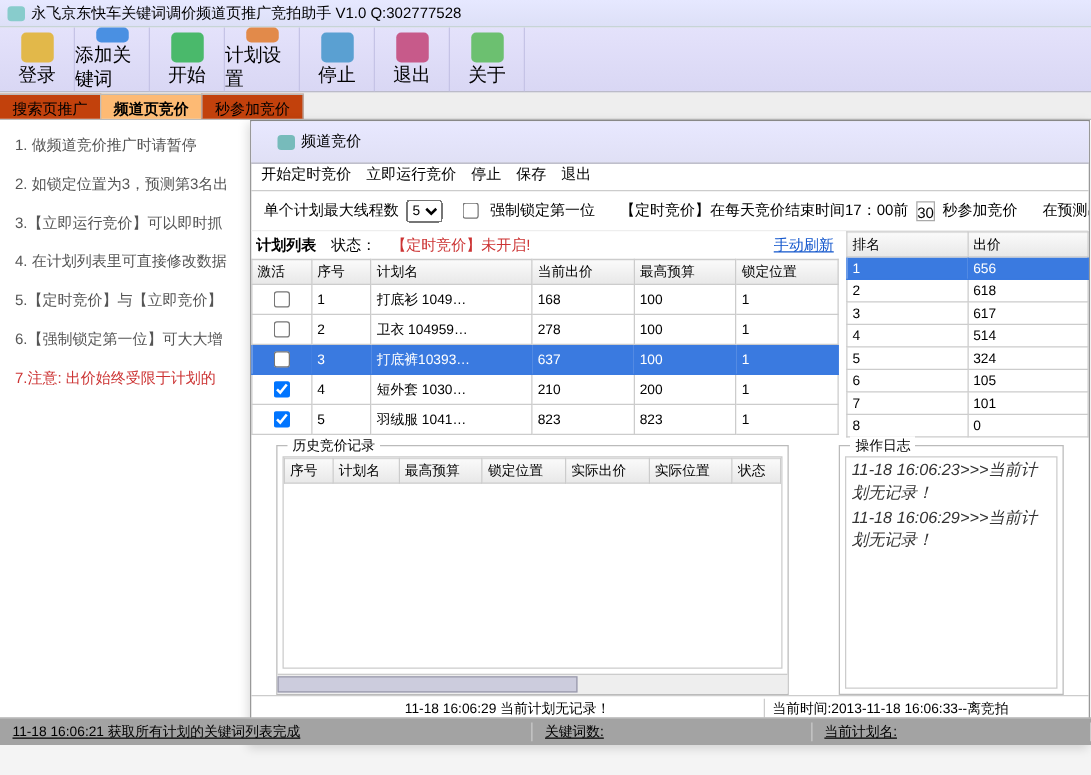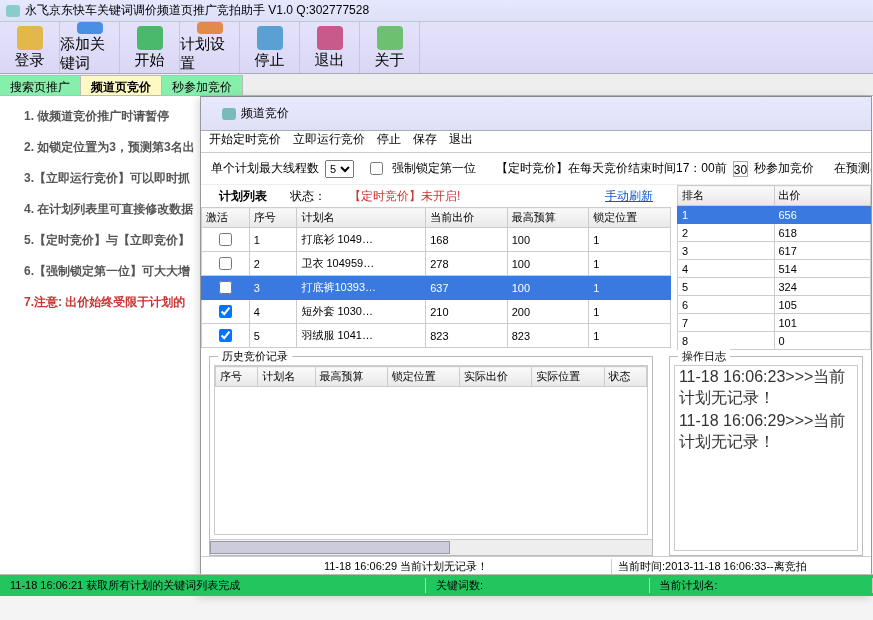--- a/index.html
+++ b/index.html
@@ -4,57 +4,57 @@
 <style>
   * { box-sizing: border-box; font-family: "Microsoft YaHei", SimSun, sans-serif; }
   body { margin:0; padding:0; width:873px; height:620px; background:#f4f4f4; font-size:12px; overflow:hidden; }
   .titlebar { height:22px; background:linear-gradient(#e6e8ff,#dde0f7); border-bottom:1px solid #bcc; padding:2px 6px; display:flex; align-items:center; }
   .titlebar .ico { width:14px; height:12px; background:#8cc; border-radius:3px; margin-right:5px; }
   .toolbar { height:52px; background:linear-gradient(#e4e2fb,#d9d7f4); border-bottom:1px solid #aab; display:flex; }
   .tool { width:60px; display:flex; flex-direction:column; align-items:center; justify-content:center; border-right:1px solid #c5c3e6; cursor:pointer; }
   .tool .ico { width:26px; height:24px; border-radius:4px; margin-bottom:1px; }
   .tool span { font-size:15px; }
   .maintabs { height:22px; background:#eee; border-bottom:1px solid #bbb; display:flex; }
-  .maintabs .tab { padding:3px 10px; border:1px solid #bbb; border-bottom:none; background:#86efac; margin-top:1px; margin-left:-1px; }
-  .maintabs .tab.active { background:#fef9c3; font-weight:bold; }
+  .maintabs .tab { padding:3px 10px; border:1px solid #bbb; border-bottom:none; background:#c2410c; margin-top:1px; margin-left:-1px; }
+  .maintabs .tab.active { background:#fdba74; font-weight:bold; }
   .body { position:relative; height:500px; background:#fff; }
-  .leftpane { position:absolute; left:12px; top:0; width:200px; height:470px; padding:12px 8px 8px 12px; background:#fff;font-weight:bold; }
+  .leftpane { position:absolute; left:0; top:0; width:200px; height:470px; padding:12px 8px 8px 12px; background:#fff; }
   .leftpane p { margin:0 0 14px 0; color:#555; white-space:nowrap; overflow:hidden; }
   .leftpane p.red { color:#c33; }
   .dialog { position:absolute; left:200px; top:0; width:672px; height:500px; background:#fff; border:1px solid #999; border-top:1px solid #888; box-shadow:-2px 2px 8px rgba(0,0,0,.15); }
   .dlgtitle { height:34px; background:linear-gradient(#e8e8ff,#e0e0f5); border-bottom:1px solid #aab; display:flex; align-items:center; padding:0 21px; }
   .dlgtitle .ico { width:14px; height:12px; background:#7bb; border-radius:3px; margin-right:5px; }
   .dlgmenu { height:22px; border-bottom:1px solid #ccc; display:flex; align-items:flex-start; padding:0 8px; gap:12px; }
   .dlgmenu span { cursor:pointer; }
   .paramrow { height:32px; display:flex; align-items:center; padding:0 10px; gap:6px; border-bottom:1px solid #eee; white-space:nowrap; overflow:hidden; }
   .paramrow select { width:45px; height:18px; font-size:11px; }
   .paramrow input[type=checkbox]{ margin-left:10px; }
   .paramrow .numbox { width:32px; height:16px; border:1px solid #aaa; display:inline-block; text-align:center; line-height:16px; }
   .midarea { display:flex; }
   .planbox { width:470px; }
-  .planhdr { height:22px; display:flex; align-items:center; padding:0 18px; gap:23px;justify-content:flex-end; }
+  .planhdr { height:22px; display:flex; align-items:center; padding:0 4px; gap:12px;justify-content:flex-end; }
   .planhdr b { font-weight:bold; }
   .link { color:#15c; text-decoration:underline; margin-left:auto; cursor:pointer; }
   table { border-collapse:collapse; width:100%; }
   th,td { border:1px solid #ccc; padding:2px 4px; text-align:left; height:18px; font-size:11px; }
   th { background:linear-gradient(#fafafa,#e8e8e8); font-weight:normal; }
   tr.sel td { background:#3a7ae0; color:#fff; border-color:#3a7ae0; }
   .rankbox { flex:1; margin-left:6px; }
   .rankhdr { height:22px; display:flex; align-items:center; padding:0 4px; gap:8px; }
   .lower { display:flex; height:200px; margin-top:6px; }
-  .grp { border:1px solid #bbb; margin:0 8px; flex:1; display:flex; flex-direction:column; position:relative;justify-content:center; }
+  .grp { border:1px solid #bbb; margin:0 20px; flex:1; display:flex; flex-direction:column; position:relative;justify-content:center; }
   .grp .lbl { position:absolute; top:-8px; left:8px; background:#fff; padding:0 4px; font-size:11px; }
   .grp .inner { flex:1; margin:8px 4px 4px 4px; border:1px solid #ccc; overflow:auto; background:#fff; }
-  .logline { font-size:16px; padding:1px 4px; color:#333; }
+  .logline { font-size:13px; padding:1px 4px; color:#333;font-style:italic; }
   .hscroll { height:16px; background:#eee; border-top:1px solid #ccc; position:relative; }
   .hscroll .thumb { position:absolute; left:0; top:1px; width:240px; height:13px; background:#ccd; border:1px solid #99a; }
   .dlgstatus { height:20px; border-top:1px solid #ccc; display:flex; align-items:center; font-size:11px; }
   .dlgstatus .l { flex:1; text-align:center; }
   .dlgstatus .r { width:260px; padding-left:6px; border-left:1px solid #ccc; white-space:nowrap; overflow:hidden; }
-  .appstatus { position:absolute; left:0; right:0; bottom:0; height:22px; border-top:1px solid #bbb; background:#22c55e; display:flex; align-items:center; font-size:11px; }
+  .appstatus { position:absolute; left:0; right:0; bottom:0; height:22px; border-top:1px solid #bbb; background:#a3a3a3; display:flex; align-items:center; font-size:11px;text-decoration:underline; }
   .appstatus > div { padding:0 10px; border-right:1px solid #ccc; }
 </style>
 </head>
 <body>
 
 <div class="titlebar">
   <div class="ico"></div>
   <span>永飞京东快车关键词调价频道页推广竞拍助手 V1.0 Q:302777528</span>
 </div>
 

